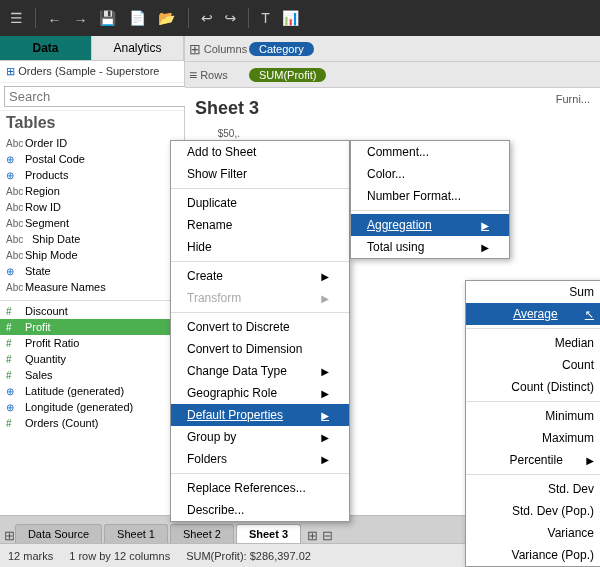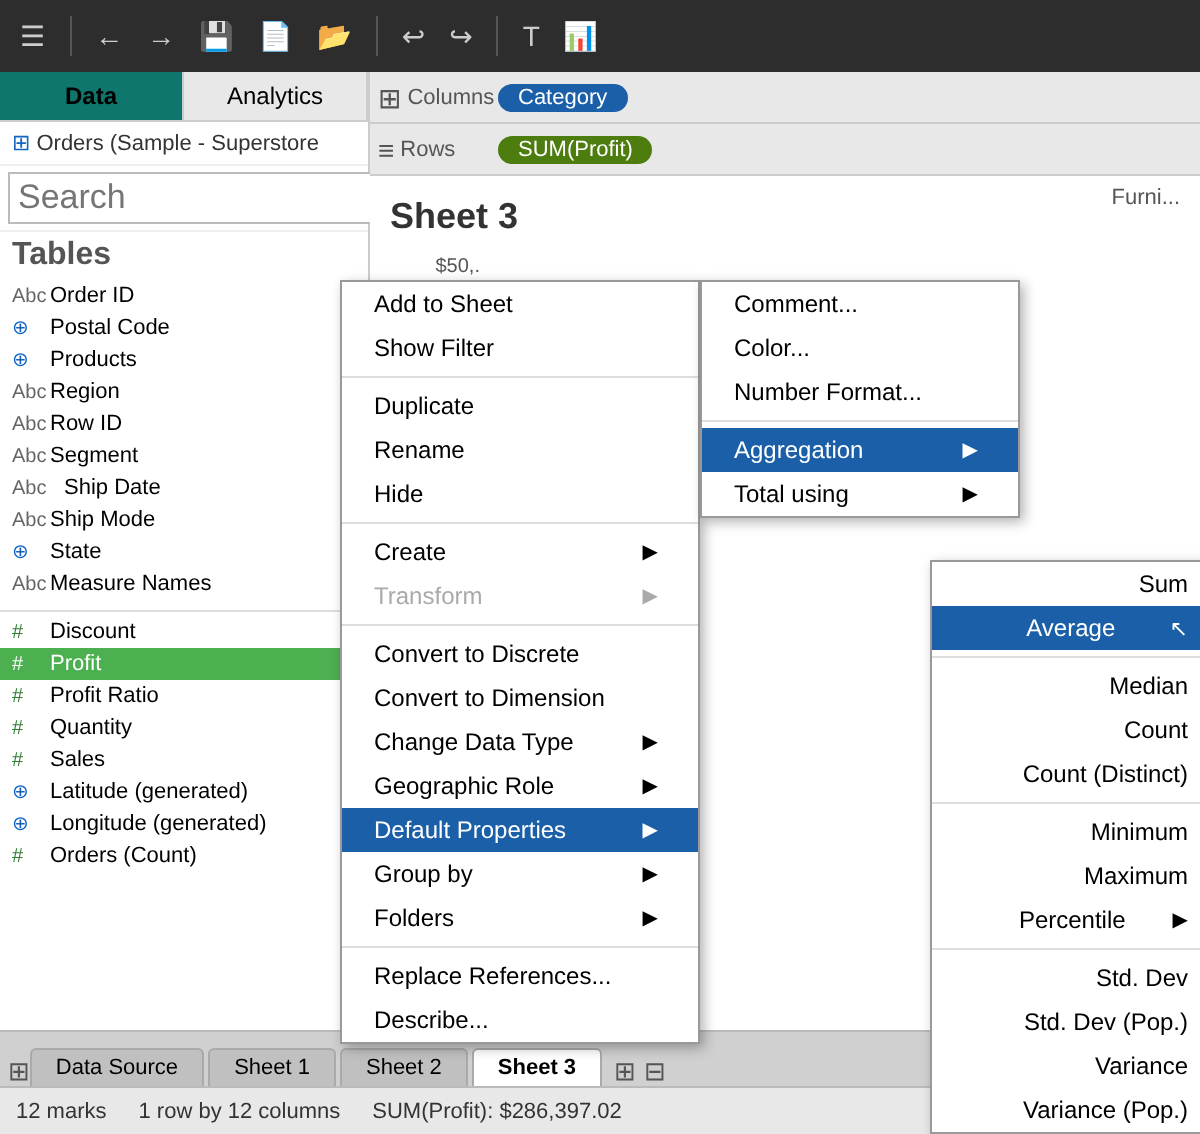--- a/index.html
+++ b/index.html
@@ -13,21 +13,21 @@
     
     .main-layout { display: flex; height: calc(567px - 36px - 28px - 24px); }
 
     
     .left-panel { width: 185px; background: #fff; border-right: 1px solid #ccc; display: flex; flex-direction: column; }
     .panel-tabs { display: flex; border-bottom: 1px solid #ccc; }
     .panel-tab { flex: 1; padding: 5px 8px; text-align: center; cursor: pointer; font-size: 12px; background: #e8e8e8; border-right: 1px solid #ccc; }
     .panel-tab.active { background: #0f766e; font-weight: 600; }
     .data-source-label { font-size: 11px; padding: 4px 6px; color: #333; border-bottom: 1px solid #eee; white-space: nowrap; overflow: hidden; text-overflow: ellipsis; }
     .search-row { display: flex; align-items: center; padding: 3px 4px; border-bottom: 1px solid #eee; }
-    .search-input { flex: 1; border: 1px solid #bbb; padding: 2px 4px; font-size: 17px; }
+    .search-input { flex: 1; border: 1px solid #bbb; padding: 2px 4px; font-size: 13px; }
     .search-icon-btn { margin-left: 2px; cursor: pointer; color: #666; }
     .tables-label { font-size: 16px; font-weight: 600; padding: 3px 6px; color: #555; }
     .field-list { overflow-y: auto; flex: 1; }
     .field-item { display: flex; align-items: center; padding: 2px 6px; cursor: pointer; font-size: 11px; }
     .field-item.selected { background: #4caf50; color: #fff; }
     .field-icon { width: 16px; font-size: 10px; color: #666; flex-shrink: 0; }
     .field-item.selected .field-icon { color: #fff; }
     .field-icon.geo { color: #1565c0; }
     .field-icon.green { color: #2e7d32; }
     .field-item.selected .field-icon.blue,
@@ -51,21 +51,21 @@
     .sheet-tabs { background: #d0d0d0; height: 28px; display: flex; align-items: flex-end; padding-left: 4px; border-top: 1px solid #bbb; }
     .sheet-tab { padding: 3px 12px; font-size: 11px; cursor: pointer; background: #c0c0c0; border: 1px solid #aaa; border-bottom: none; margin-right: 2px; border-radius: 3px 3px 0 0; }
     .sheet-tab.active { background: #fff; font-weight: 600; }
     .sheet-tab-controls { display: flex; align-items: center; margin-left: 4px; gap: 4px; }
     .sheet-tab-icon { font-size: 13px; cursor: pointer; color: #555; }
 
     
     .menu-overlay { position: absolute; top: 0; left: 0; width: 100%; height: 100%; z-index: 10; }
     .context-menu { position: absolute; top: 140px; left: 170px; background: #fff; border: 1px solid #999; box-shadow: 2px 2px 6px rgba(0,0,0,0.3); min-width: 180px; z-index: 20; }
     .menu-item { padding: 4px 20px 4px 16px; font-size: 12px; cursor: pointer; display: flex; align-items: center; justify-content: space-between; white-space: nowrap; }
-    .menu-item:hover, .menu-item.active { background: #1a5fa8; color: #fff; }
+    .menu-item:hover, .menu-item.active { background: #1a5fa8; color: #fff; text-decoration: underline; }
     .menu-item.disabled { color: #aaa; cursor: default; }
     .menu-sep { height: 1px; background: #ddd; margin: 3px 0; }
     .menu-arrow { font-size: 10px; }
 
     
     .submenu1 { position: absolute; top: 140px; left: 350px; background: #fff; border: 1px solid #999; box-shadow: 2px 2px 6px rgba(0,0,0,0.3); min-width: 160px; z-index: 21; }
 
     
     .submenu2 { position: absolute; top: 280px; left: 465px; background: #fff; border: 1px solid #999; box-shadow: 2px 2px 6px rgba(0,0,0,0.3); min-width: 150px; z-index: 22; }
     .radio-empty { width: 8px; height: 8px; flex-shrink: 0; }

